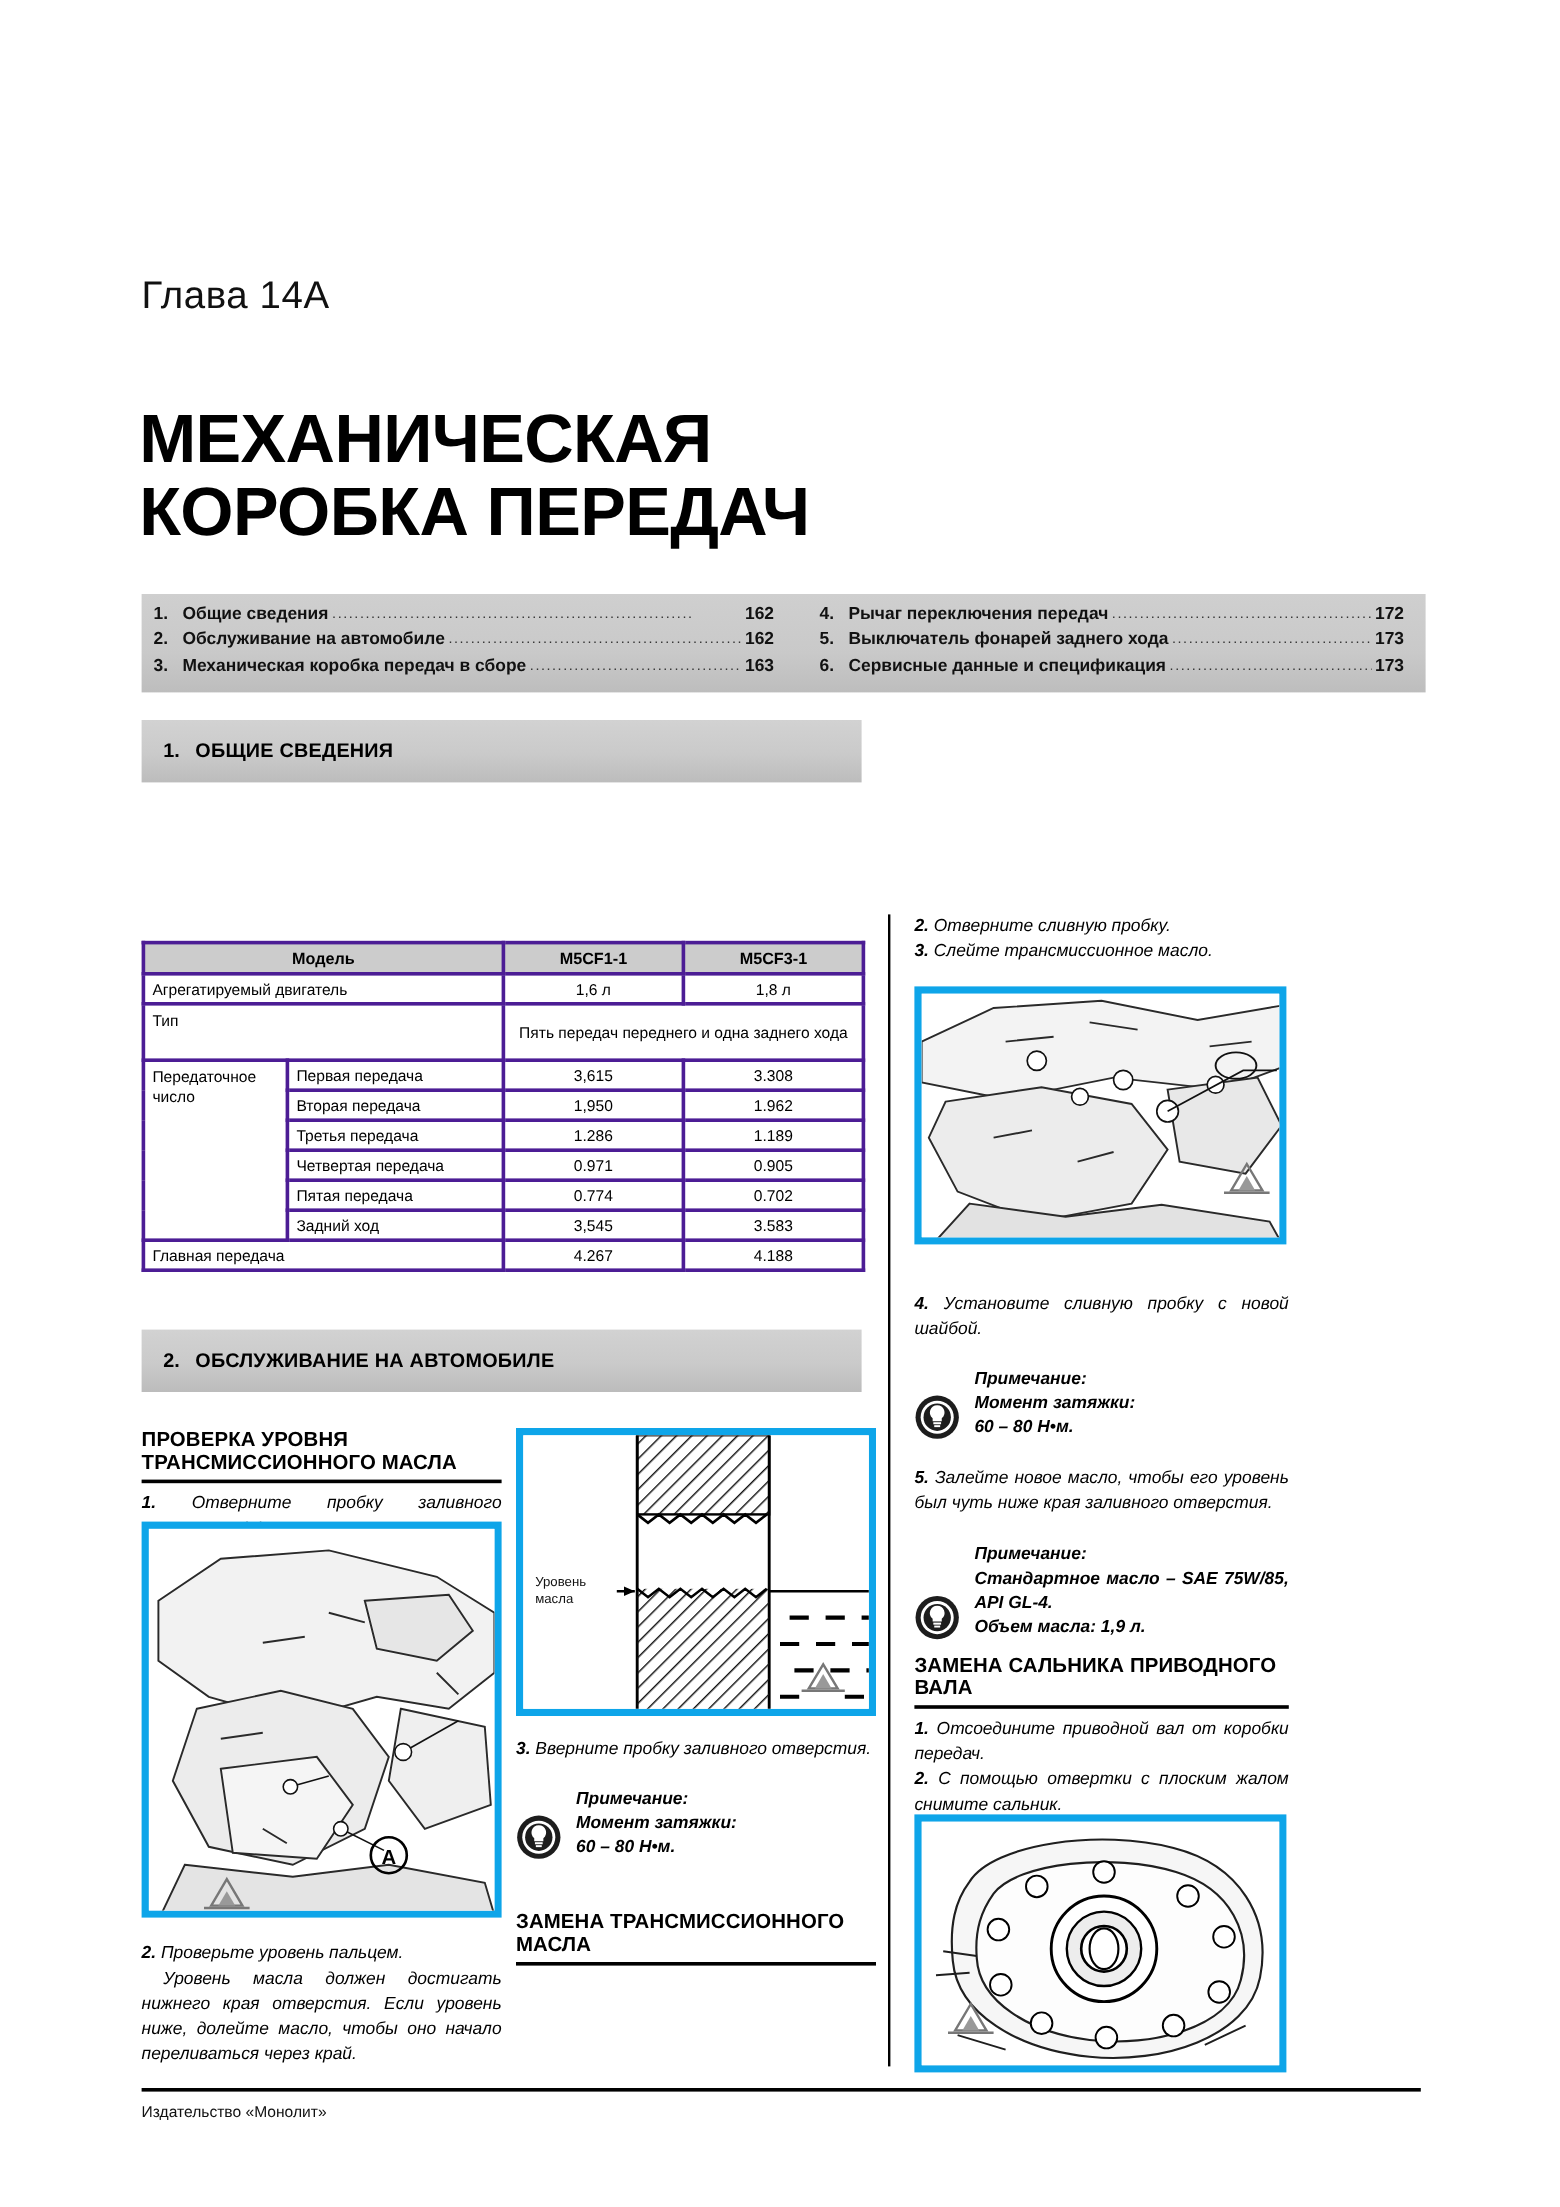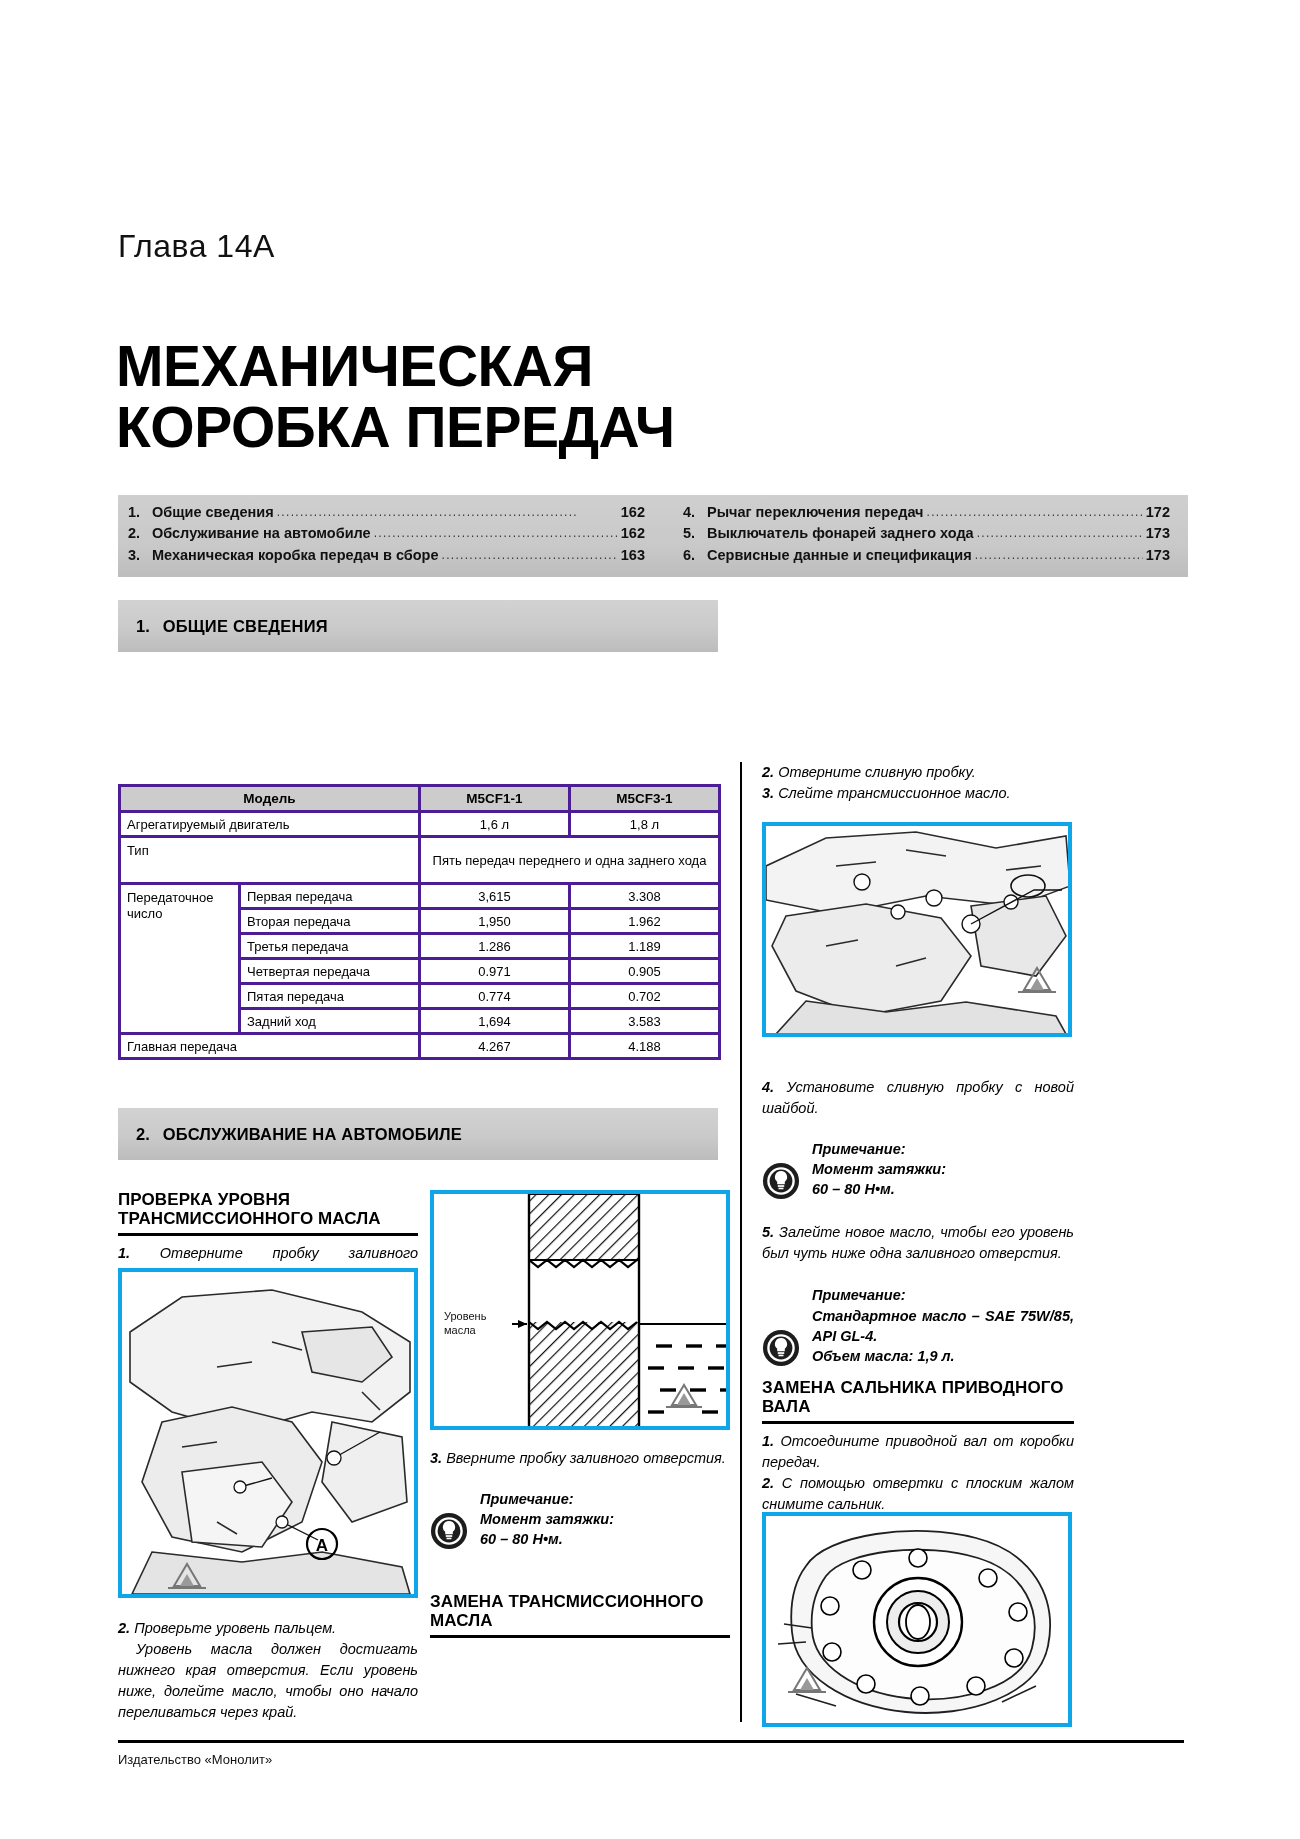--- a/index.html
+++ b/index.html
@@ -175,21 +175,21 @@
     font-weight: bold;
     line-height: 1.4;
   }
   .note-text .just {
     text-align: justify;
   }
 
   
   .figbox {
     position: absolute;
-    border: 4px solid #0ea5e9;
+    border: 6px solid #0ea5e9;
     background: #fff;
     overflow: hidden;
     box-sizing: border-box;
     text-decoration: underline;
   }
 
   
   .footer-rule {
     position: absolute;
     left: 118px;
@@ -314,21 +314,21 @@
         <td class="ctr">0.971</td>
         <td class="ctr">0.905</td>
       </tr>
       <tr class="rowh">
         <td>Пятая передача</td>
         <td class="ctr">0.774</td>
         <td class="ctr">0.702</td>
       </tr>
       <tr class="rowh">
         <td>Задний ход</td>
-        <td class="ctr">1,694</td>
+        <td class="ctr">3,545</td>
         <td class="ctr">3.583</td>
       </tr>
       <tr class="rowh">
         <td colspan="2">Главная передача</td>
         <td class="ctr">4.267</td>
         <td class="ctr">4.188</td>
       </tr>
     </tbody>
   </table>
 
@@ -520,21 +520,21 @@
       </svg>
       <div class="note-text">
         <div>Примечание:</div>
         <div>Момент затяжки:</div>
         <div>60 – 80 Н•м.</div>
       </div>
     </div>
 
     <div class="txt" style="margin-top:22px; text-align:justify">
       <span class="num-step">5.</span>
-      <span>Залейте новое масло, чтобы его уровень был чуть ниже одна заливного отверстия.</span>
+      <span>Залейте новое масло, чтобы его уровень был чуть ниже края заливного отверстия.</span>
     </div>
 
     <div class="note" style="margin-top:22px">
       <svg class="bulb" viewBox="0 0 40 40">
         <circle cx="20" cy="20" r="19" fill="#1d1d1d"></circle>
         <circle cx="20" cy="20" r="14.5" fill="#ffffff"></circle>
         <circle cx="20" cy="20" r="12" fill="#1d1d1d"></circle>
         <path d="M20 9.5 a6.4 6.4 0 0 1 4 11.4 v2.6 h-8 v-2.6 a6.4 6.4 0 0 1 4 -11.4 z" fill="#ffffff"></path>
         <rect x="16.6" y="24.4" width="6.8" height="1.8" fill="#ffffff"></rect>
         <rect x="17.4" y="27" width="5.2" height="1.7" fill="#ffffff"></rect>

